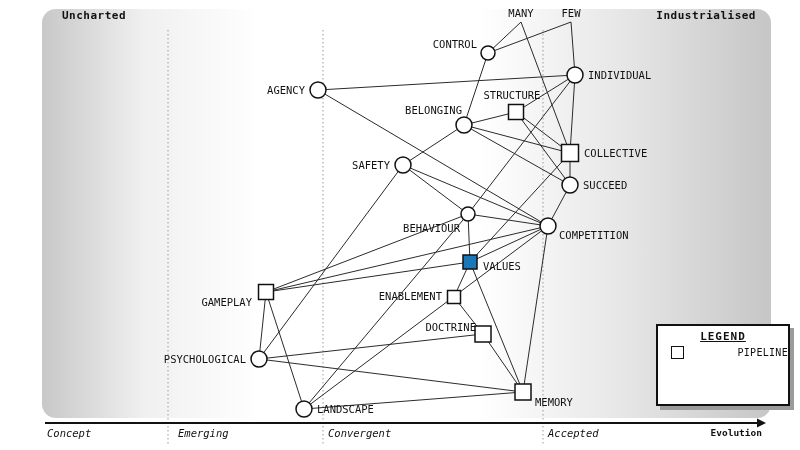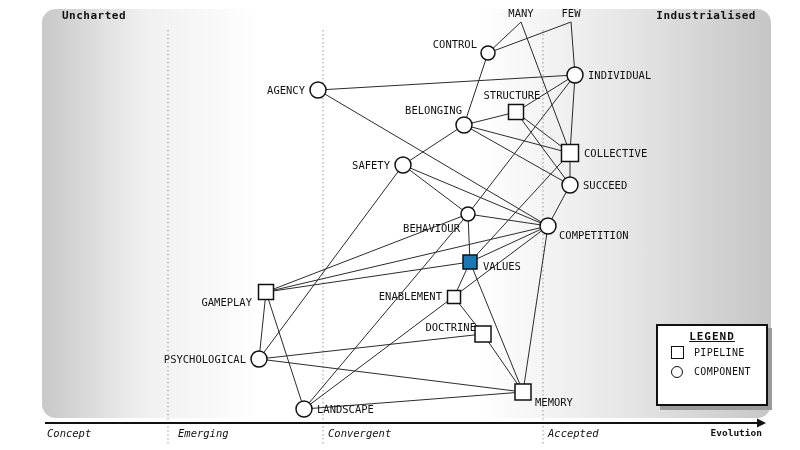--- a/index.html
+++ b/index.html
@@ -8,25 +8,25 @@
   .map-box{position:absolute;left:42px;top:9px;width:729px;height:409px;border-radius:14px;
         background:linear-gradient(to right,#c8c8c8 0%,#f0f0f0 14%,#ffffff 30%,#ffffff 60%,#e6e6e6 80%,#c6c6c6 100%);}
   .corner-label{position:absolute;top:9px;font-size:11px;font-weight:bold;letter-spacing:.5px;color:#111;}
   .corner-label.left{left:62px;}
   .corner-label.right{right:44px;}
   svg.overlay{position:absolute;left:0;top:0;}
   svg.overlay text{font-family:"DejaVu Sans Mono", monospace;fill:#111;}
   .node-label{font-size:10.5px;}
   .stage-label{font-size:10.5px;font-style:italic;}
   .evolution-label{font-size:9.5px;font-weight:bold;}
-  .legend{position:absolute;left:656px;top:324px;width:112px;height:82px;background:#fff;
+  .legend{position:absolute;left:656px;top:324px;width:134px;height:82px;background:#fff;
         border:2px solid #111;box-shadow:4px 4px 0 #9b9b9b;box-sizing:border-box;}
   .legend-title{text-align:center;font-size:11px;font-weight:bold;letter-spacing:1px;
         text-decoration:underline;margin-top:4px;color:#111;}
-  .legend-row{display:flex;align-items:center;gap:7px;padding-left:9px;height:19px;}
+  .legend-row{display:flex;align-items:center;gap:7px;padding-left:9px;height:19px;justify-content:space-between;}
   .legend-row .label{font-size:10px;letter-spacing:.3px;color:#111;white-space:nowrap;}
   .icon-box{width:20px;display:flex;justify-content:center;align-items:center;}
   .sq{width:11px;height:11px;border:1.6px solid #111;background:#fff;display:inline-block;}
   .ci{width:10px;height:10px;border:1.6px solid #111;border-radius:50%;background:#fff;display:inline-block;}
 </style>
 </head>
 <body>
 
 <div class="page">
   <div class="map-box"></div>
@@ -124,20 +124,14 @@
     </svg>
 
   <div class="legend">
     <div class="legend-title">LEGEND</div>
     <div class="legend-row">
       <span class="icon-box">
           <span class="sq"></span>
         </span>
       <span class="label">PIPELINE</span>
     </div>
-    <div class="legend-row">
-      <span class="icon-box">
-          <span class="ci"></span>
-        </span>
-      <span class="label">COMPONENT</span>
-    </div>
   </div>
 </div>
 
 </body></html>

